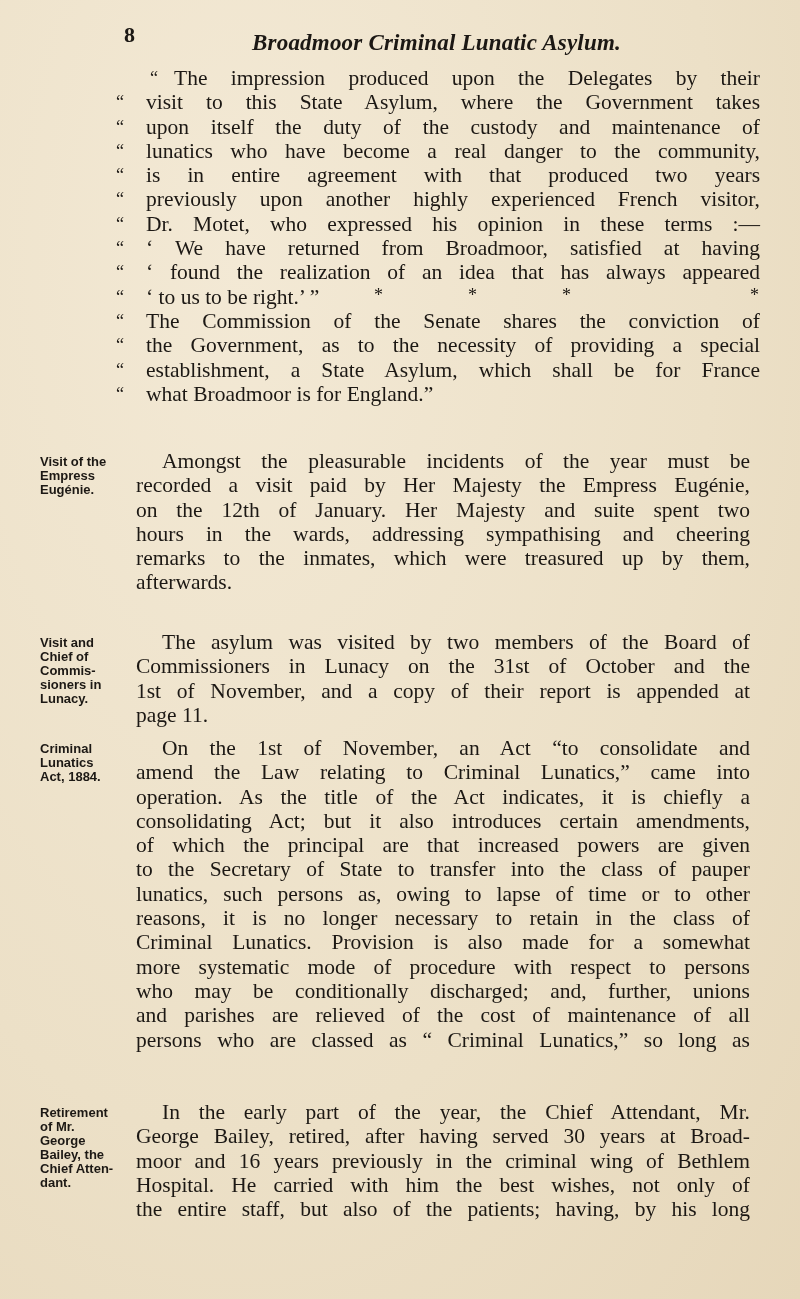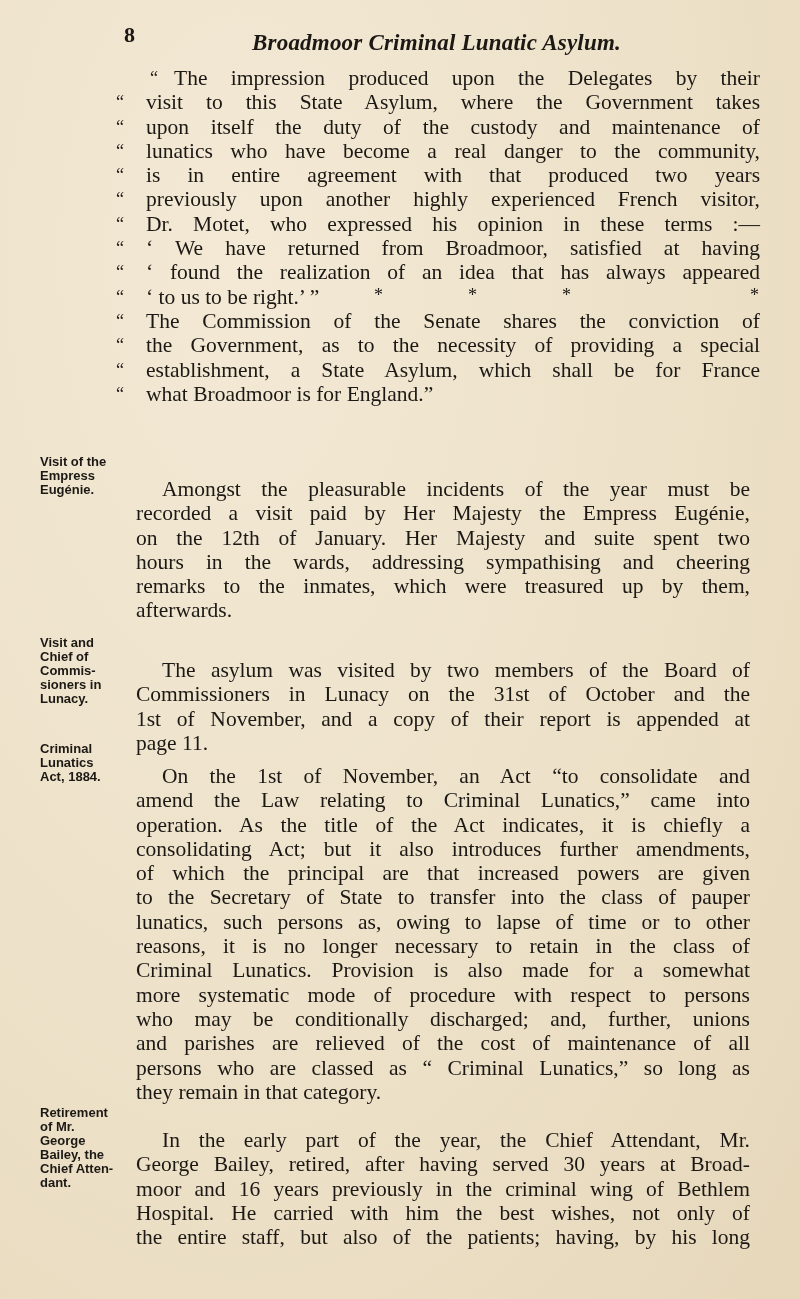--- a/index.html
+++ b/index.html
@@ -42,21 +42,21 @@
     font-family: "Liberation Sans", "DejaVu Sans", sans-serif;
     font-weight: bold; font-size: 13px; line-height: 14px;
   }
   .para {
     position: absolute; left: 136px; width: 614px;
   }
   .pline {
     font-size: 21.5px; line-height: 24.3px; height: 24.3px; white-space: nowrap;
     text-align: justify; text-align-last: justify;
   }
-  .pline.indent { padding-left: 26px; margin-top: 28px; }
+  .pline.indent { padding-left: 26px; }
   .pline.last { text-align-last: left; }
 </style>
 </head>
 <body>
 
 <div class="page-header">
   <span class="page-number">8</span>
   <span class="running-title">Broadmoor Criminal Lunatic Asylum.</span>
 </div>
 
@@ -117,31 +117,30 @@
 <div class="section" style="top:736px">
   <div class="margin-note" style="top:6px">
     <div>Criminal</div>
     <div>Lunatics</div>
     <div>Act, 1884.</div>
   </div>
   <div class="para">
     <div class="pline indent">On the 1st of November, an Act “to consolidate and</div>
     <div class="pline">amend the Law relating to Criminal Lunatics,” came into</div>
     <div class="pline">operation. As the title of the Act indicates, it is chiefly a</div>
-    <div class="pline">consolidating Act; but it also introduces further amendments,</div>
+    <div class="pline">consolidating Act; but it also introduces certain amendments,</div>
     <div class="pline">of which the principal are that increased powers are given</div>
     <div class="pline">to the Secretary of State to transfer into the class of pauper</div>
     <div class="pline">lunatics, such persons as, owing to lapse of time or to other</div>
     <div class="pline">reasons, it is no longer necessary to retain in the class of</div>
     <div class="pline">Criminal Lunatics. Provision is also made for a somewhat</div>
     <div class="pline">more systematic mode of procedure with respect to persons</div>
     <div class="pline">who may be conditionally discharged; and, further, unions</div>
     <div class="pline">and parishes are relieved of the cost of maintenance of all</div>
     <div class="pline">persons who are classed as “ Criminal Lunatics,” so long as</div>
-    <div class="pline last">they remain in that category.</div>
   </div>
 </div>
 
 <div class="section" style="top:1100px">
   <div class="margin-note" style="top:6px">
     <div>Retirement</div>
     <div>of Mr.</div>
     <div>George</div>
     <div>Bailey, the</div>
     <div>Chief Atten-</div>

